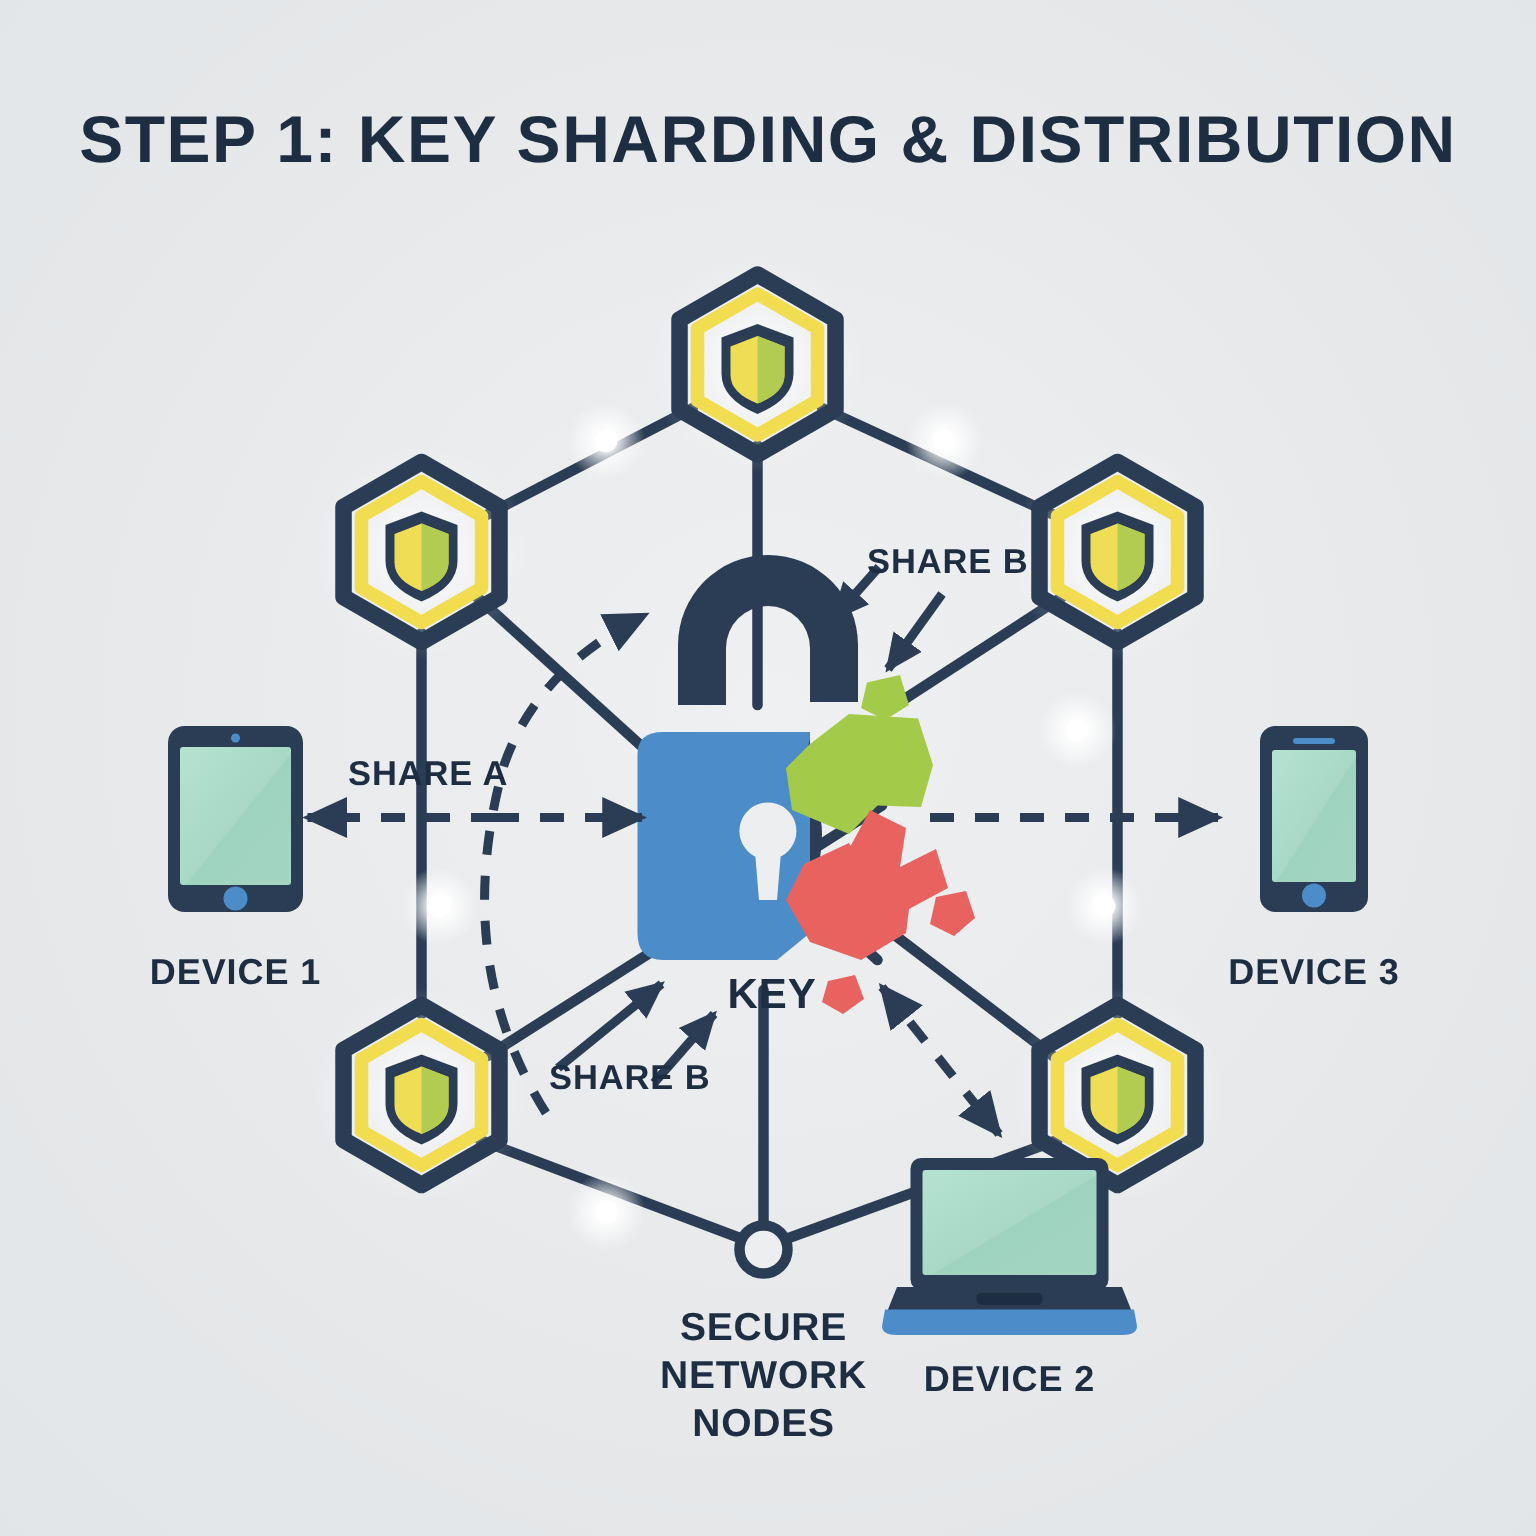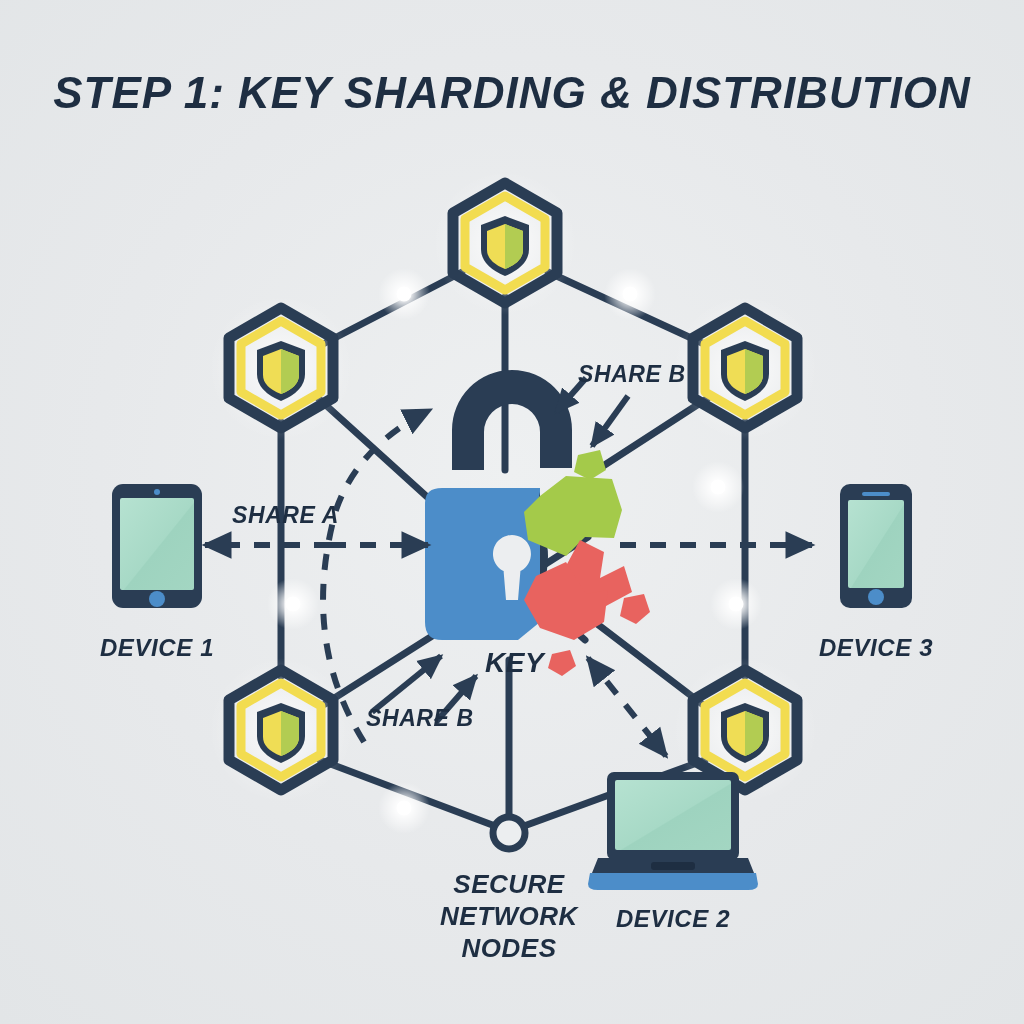--- a/index.html
+++ b/index.html
@@ -8,21 +8,20 @@
     background: #e9ebed;
   }
   #stage {
     position: relative;
     width: 1024px;
     height: 1024px;
     overflow: hidden;
     background:
       radial-gradient(circle at 50% 46%, #eef0f1 0%, #e7e9eb 55%, #e2e5e7 100%);
     font-family: "Liberation Sans", sans-serif;
-    font-style: italic;
   }
   #stage svg.layer {
     position: absolute;
     left: 0;
     top: 0;
     width: 1024px;
     height: 1024px;
   }
   .title-text {
     font-family: "Liberation Sans", sans-serif;

